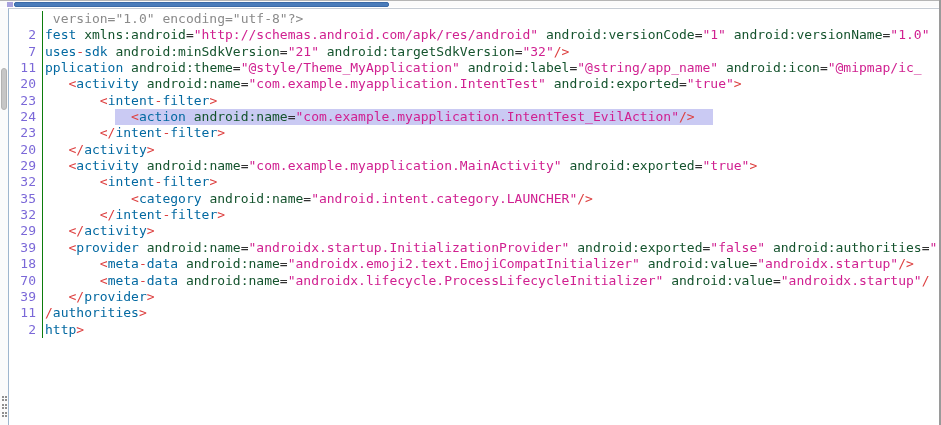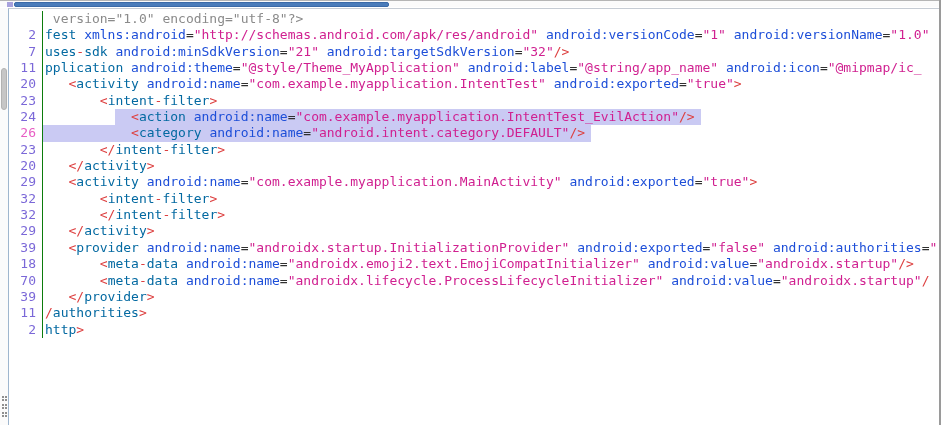--- a/index.html
+++ b/index.html
@@ -22,25 +22,25 @@
   .redge{position:absolute;right:0;top:0;bottom:0;width:2px;background:#9a9a9a;}
   
   .editor{position:absolute;left:8px;top:8px;right:2px;bottom:0;background:#ffffff;
           border-left:1px solid #9fb6ce;border-top:1px solid #c6ccd4;box-sizing:border-box;
           padding-top:2px;overflow:hidden;}
   .row{display:flex;height:16.35px;line-height:16.35px;font-size:13px;}
   .gutter{flex:none;width:34px;text-align:right;padding-right:6px;box-sizing:border-box;
           color:#7b68d8;border-right:1px solid #0c7c0c;}
   .gutter.active{color:#e85ec4;}
   .code{flex:1;white-space:pre;overflow:hidden;padding-left:2px;color:#303030;}
-  .sel{display:inline-block;vertical-align:top;background:#cacaf3;padding-right:6px;}
+  .sel{display:inline-block;vertical-align:top;background:#cacaf3;padding-right:18px;}
   .sel.bleed{margin-left:-2px;padding-left:2px;}
   .tk-pi{color:#8a8a8a;}
   .tk-el{color:#0369a1;font-weight:normal;}
-  .tk-at{color:#1d4ed8;}
+  .tk-at{color:#14532d;}
   .tk-va{color:#d02090;}
   .tk-sy{color:#dd4040;}
   .tk-eq{color:#303030;}
   .tk-pl{color:#303030;}
 </style>
 </head>
 <body>
 
 <div class="screen">
   <div class="hscroll">
@@ -76,38 +76,38 @@
       </div>
       <div class="row">
         <span class="gutter">23</span>
         <span class="code"><span class="tk tk-pl">       </span><span class="tk tk-sy">&lt;</span><span class="tk tk-el">intent</span><span class="tk tk-sy">-</span><span class="tk tk-el">filter</span><span class="tk tk-sy">&gt;</span></span>
       </div>
       <div class="row">
         <span class="gutter">24</span>
         <span class="code"><span class="tk tk-pl">         </span><span class="sel"><span class="tk tk-pl">  </span><span class="tk tk-sy">&lt;</span><span class="tk tk-el">action</span><span class="tk tk-pl"> </span><span class="tk tk-at">android:name</span><span class="tk tk-eq">=</span><span class="tk tk-va">"com.example.myapplication.IntentTest_EvilAction"</span><span class="tk tk-sy">/&gt;</span></span></span>
       </div>
       <div class="row">
-        <span class="gutter active">26</span>
-        <span class="code"><span class="sel bleed"><span class="tk tk-pl">           </span><span class="tk tk-sy">&lt;</span><span class="tk tk-el">category</span><span class="tk tk-pl"> </span><span class="tk tk-at">android:name</span><span class="tk tk-eq">=</span><span class="tk tk-va">"android.intent.category.DEFAULT"</span><span class="tk tk-sy">/&gt;</span></span></span>
-      </div>
-      <div class="row">
         <span class="gutter">23</span>
         <span class="code"><span class="tk tk-pl">       </span><span class="tk tk-sy">&lt;/</span><span class="tk tk-el">intent</span><span class="tk tk-sy">-</span><span class="tk tk-el">filter</span><span class="tk tk-sy">&gt;</span></span>
       </div>
       <div class="row">
         <span class="gutter">20</span>
         <span class="code"><span class="tk tk-pl">   </span><span class="tk tk-sy">&lt;/</span><span class="tk tk-el">activity</span><span class="tk tk-sy">&gt;</span></span>
       </div>
       <div class="row">
         <span class="gutter">29</span>
         <span class="code"><span class="tk tk-pl">   </span><span class="tk tk-sy">&lt;</span><span class="tk tk-el">activity</span><span class="tk tk-pl"> </span><span class="tk tk-at">android:name</span><span class="tk tk-eq">=</span><span class="tk tk-va">"com.example.myapplication.MainActivity"</span><span class="tk tk-pl"> </span><span class="tk tk-at">android:exported</span><span class="tk tk-eq">=</span><span class="tk tk-va">"true"</span><span class="tk tk-sy">&gt;</span></span>
       </div>
       <div class="row">
         <span class="gutter">32</span>
         <span class="code"><span class="tk tk-pl">       </span><span class="tk tk-sy">&lt;</span><span class="tk tk-el">intent</span><span class="tk tk-sy">-</span><span class="tk tk-el">filter</span><span class="tk tk-sy">&gt;</span></span>
+      </div>
+      <div class="row">
+        <span class="gutter">35</span>
+        <span class="code"><span class="tk tk-pl">           </span><span class="tk tk-sy">&lt;</span><span class="tk tk-el">category</span><span class="tk tk-pl"> </span><span class="tk tk-at">android:name</span><span class="tk tk-eq">=</span><span class="tk tk-va">"android.intent.category.LAUNCHER"</span><span class="tk tk-sy">/&gt;</span></span>
       </div>
       <div class="row">
         <span class="gutter">32</span>
         <span class="code"><span class="tk tk-pl">       </span><span class="tk tk-sy">&lt;/</span><span class="tk tk-el">intent</span><span class="tk tk-sy">-</span><span class="tk tk-el">filter</span><span class="tk tk-sy">&gt;</span></span>
       </div>
       <div class="row">
         <span class="gutter">29</span>
         <span class="code"><span class="tk tk-pl">   </span><span class="tk tk-sy">&lt;/</span><span class="tk tk-el">activity</span><span class="tk tk-sy">&gt;</span></span>
       </div>
       <div class="row">

